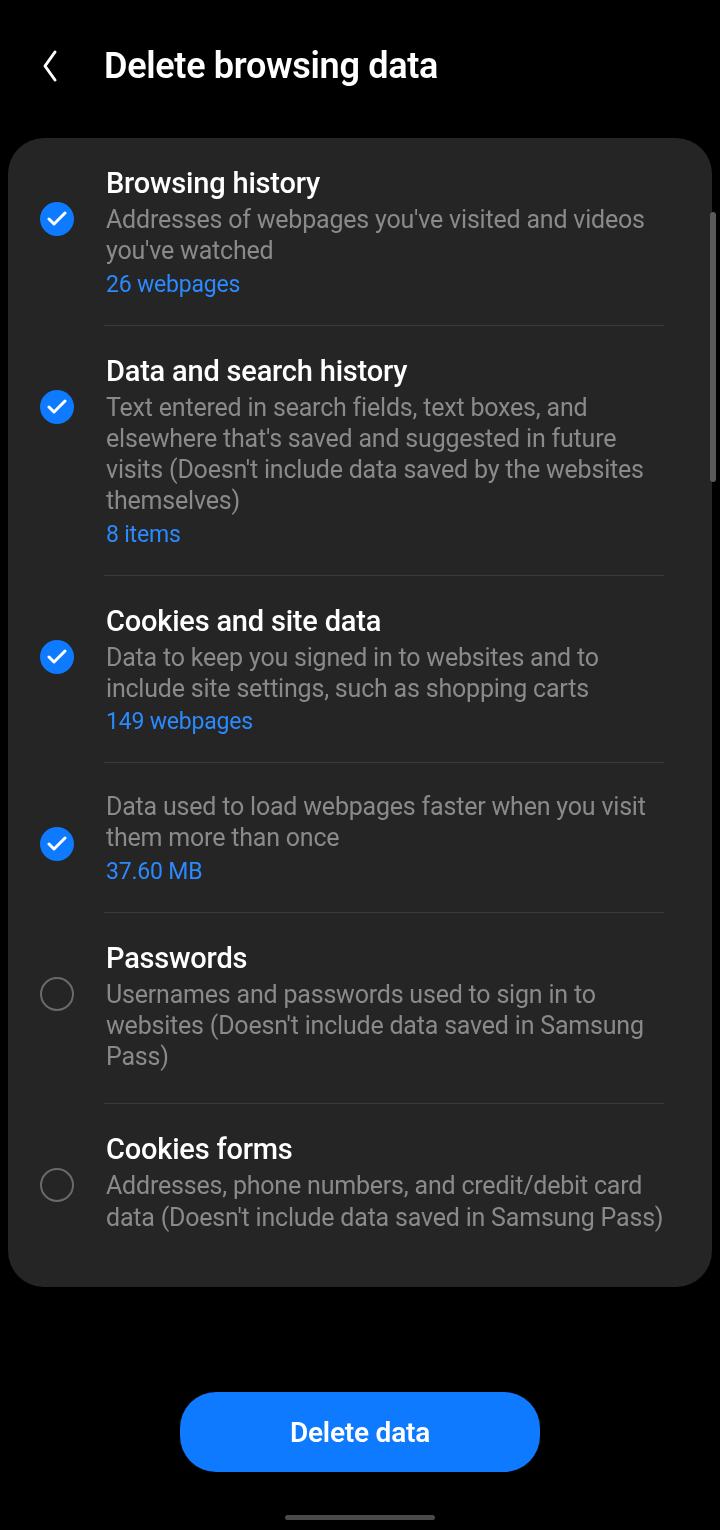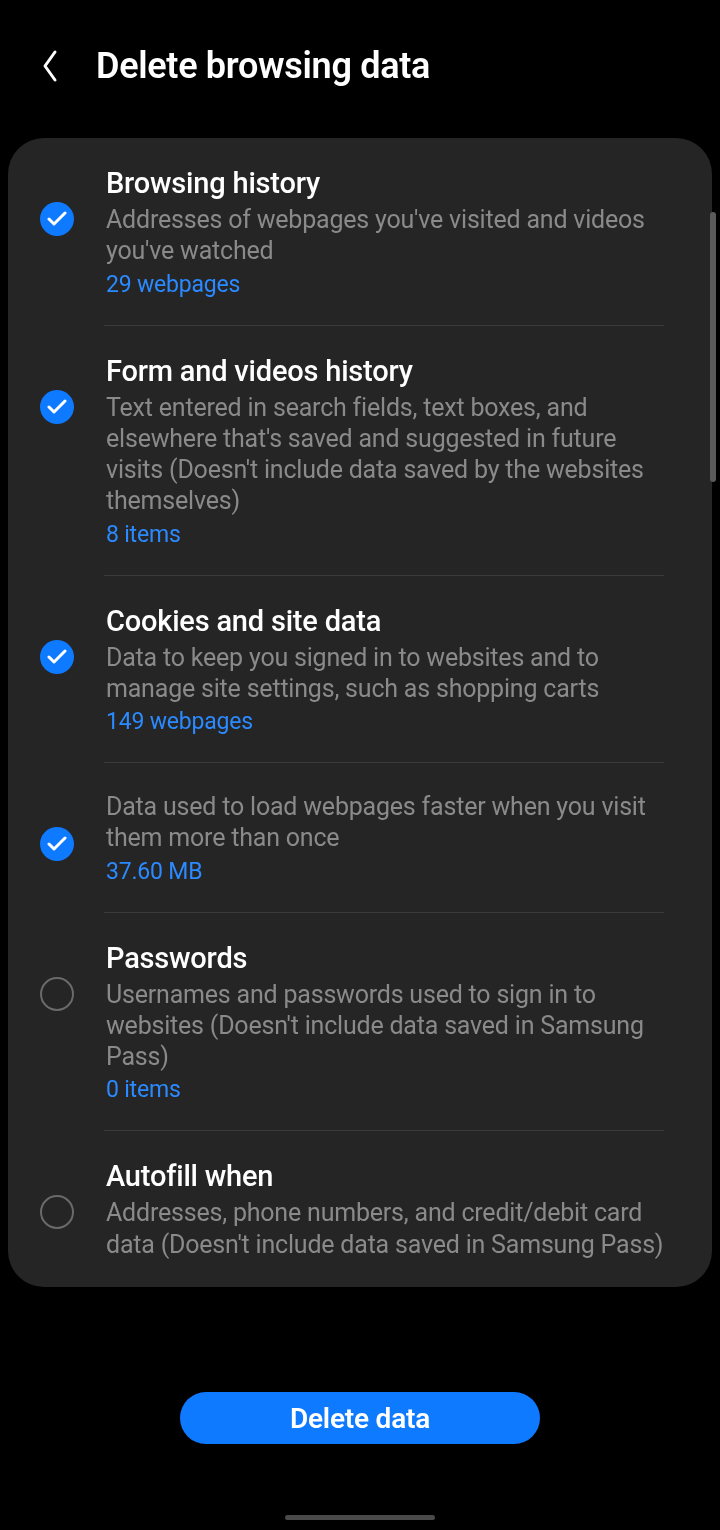--- a/index.html
+++ b/index.html
@@ -12,21 +12,21 @@
     height: 1530px;
     background: #000000;
     font-family: -apple-system, BlinkMacSystemFont, 'Segoe UI', Roboto, sans-serif;
     overflow: hidden;
     position: relative;
   }
   .header {
     display: flex;
     align-items: center;
     padding: 45px 30px 25px 36px;
-    gap: 32px;
+    gap: 40px;
   }
   .back-icon {
     width: 28px;
     height: 28px;
     display: flex;
     align-items: center;
     justify-content: center;
   }
   .back-icon svg {
     width: 20px;
@@ -120,21 +120,21 @@
     height: 270px;
     background: #5a5a5a;
     border-radius: 3px;
   }
   .delete-button {
     position: absolute;
     left: 50%;
     transform: translateX(-50%);
     top: 1392px;
     width: 360px;
-    height: 52px;
+    height: 80px;
     background: #0d7aff;
     border-radius: 36px;
     display: flex;
     align-items: center;
     justify-content: center;
     color: #ffffff;
     font-size: 28px;
     font-weight: 600;
     letter-spacing: -0.2px;
   }
@@ -167,50 +167,50 @@
     <div class="checkbox-wrap">
       <div class="checkbox checked">
         <svg viewBox="0 0 20 16">
             <path d="M2 8 L7 13 L18 2" stroke="#ffffff" stroke-width="3" fill="none" stroke-linecap="round" stroke-linejoin="round"></path>
           </svg>
       </div>
     </div>
     <div class="item-content">
       <div class="item-title">Browsing history</div>
       <div class="item-desc">Addresses of webpages you've visited and videos you've watched</div>
-      <div class="item-count">29 webpages</div>
-    </div>
-  </div>
-
-  <div class="list-item">
-    <div class="checkbox-wrap">
-      <div class="checkbox checked">
-        <svg viewBox="0 0 20 16">
-            <path d="M2 8 L7 13 L18 2" stroke="#ffffff" stroke-width="3" fill="none" stroke-linecap="round" stroke-linejoin="round"></path>
-          </svg>
-      </div>
-    </div>
-    <div class="item-content">
-      <div class="item-title">Form and videos history</div>
+      <div class="item-count">26 webpages</div>
+    </div>
+  </div>
+
+  <div class="list-item">
+    <div class="checkbox-wrap">
+      <div class="checkbox checked">
+        <svg viewBox="0 0 20 16">
+            <path d="M2 8 L7 13 L18 2" stroke="#ffffff" stroke-width="3" fill="none" stroke-linecap="round" stroke-linejoin="round"></path>
+          </svg>
+      </div>
+    </div>
+    <div class="item-content">
+      <div class="item-title">Data and search history</div>
       <div class="item-desc">Text entered in search fields, text boxes, and elsewhere that's saved and suggested in future visits (Doesn't include data saved by the websites themselves)</div>
       <div class="item-count">8 items</div>
     </div>
   </div>
 
   <div class="list-item">
     <div class="checkbox-wrap">
       <div class="checkbox checked">
         <svg viewBox="0 0 20 16">
             <path d="M2 8 L7 13 L18 2" stroke="#ffffff" stroke-width="3" fill="none" stroke-linecap="round" stroke-linejoin="round"></path>
           </svg>
       </div>
     </div>
     <div class="item-content">
       <div class="item-title">Cookies and site data</div>
-      <div class="item-desc">Data to keep you signed in to websites and to manage site settings, such as shopping carts</div>
+      <div class="item-desc">Data to keep you signed in to websites and to include site settings, such as shopping carts</div>
       <div class="item-count">149 webpages</div>
     </div>
   </div>
 
   <div class="list-item">
     <div class="checkbox-wrap">
       <div class="checkbox checked">
         <svg viewBox="0 0 20 16">
             <path d="M2 8 L7 13 L18 2" stroke="#ffffff" stroke-width="3" fill="none" stroke-linecap="round" stroke-linejoin="round"></path>
           </svg>
@@ -222,30 +222,29 @@
     </div>
   </div>
 
   <div class="list-item">
     <div class="checkbox-wrap">
       <div class="checkbox unchecked"></div>
     </div>
     <div class="item-content">
       <div class="item-title">Passwords</div>
       <div class="item-desc">Usernames and passwords used to sign in to websites (Doesn't include data saved in Samsung Pass)</div>
-      <div class="item-count">0 items</div>
     </div>
   </div>
 
   <div class="list-item">
     <div class="checkbox-wrap">
       <div class="checkbox unchecked"></div>
     </div>
     <div class="item-content">
-      <div class="item-title">Autofill when</div>
+      <div class="item-title">Cookies forms</div>
       <div class="item-desc">Addresses, phone numbers, and credit/debit card data (Doesn't include data saved in Samsung Pass)</div>
 
     </div>
   </div>
 
 </div>
 
 <div class="scrollbar"></div>
 
 <div class="delete-button">

